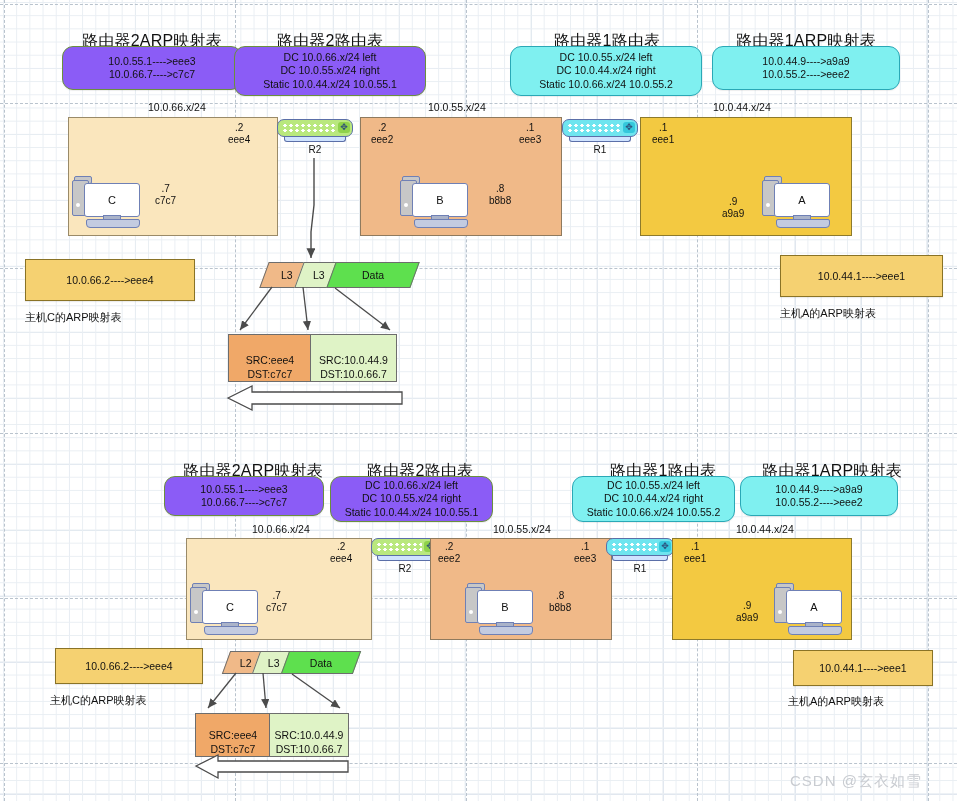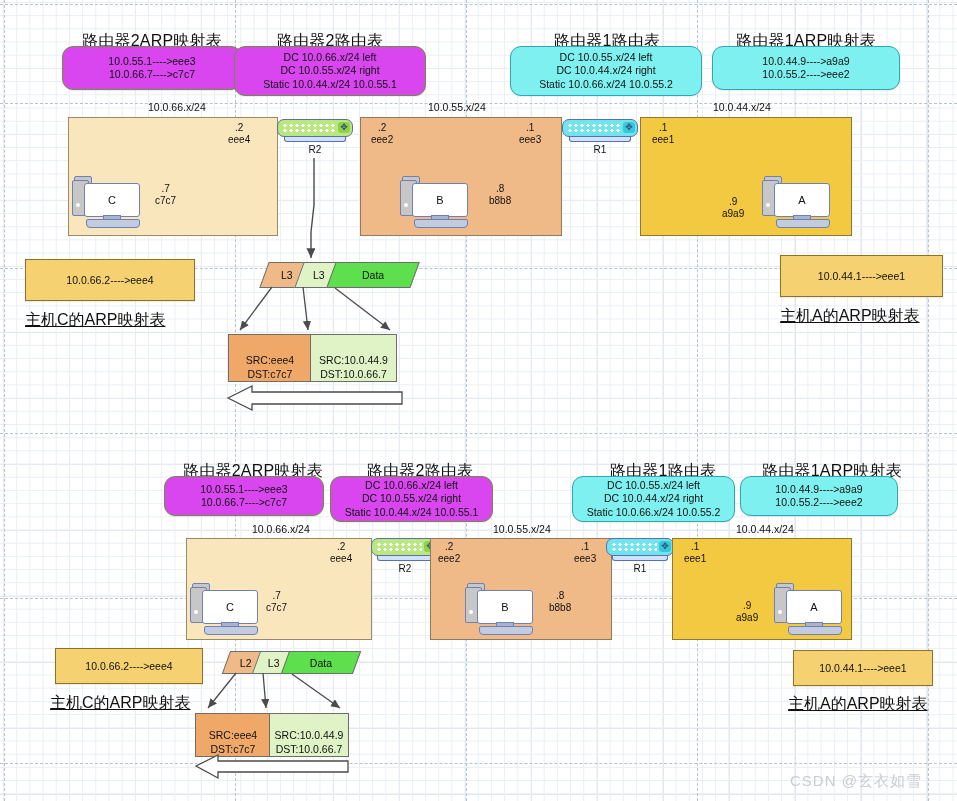--- a/index.html
+++ b/index.html
@@ -43,31 +43,30 @@
     text-align: center;
     white-space: nowrap;
     letter-spacing: .2px;
   }
   .subnet-label {
     font-size: 10.5px;
     color: #111;
     white-space: nowrap;
   }
   .under-label {
-    font-size: 16px;
+    font-size: 11px;
     color: #111;
     white-space: nowrap;
-    text-decoration: underline;
   }
 
   
   .tbl {
     border-radius: 11px;
     border: 1.3px solid #6b8f3e;
-    background: #d946ef;
+    background: #8b5cf6;
     display: flex; flex-direction: column;
     align-items: center; justify-content: center;
     font-size: 10.5px; color: #111;
     line-height: 13.5px;
     text-align: center;
     box-shadow: 0 1px 1px rgba(0,0,0,.07);
   }
   .tbl.cyan {
     border-color: #2aa8b6;
     background: #7ff0f0;

